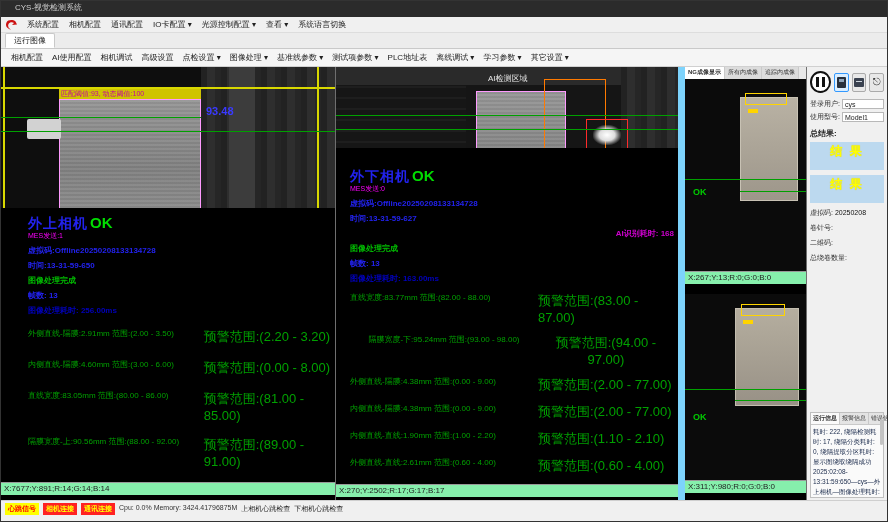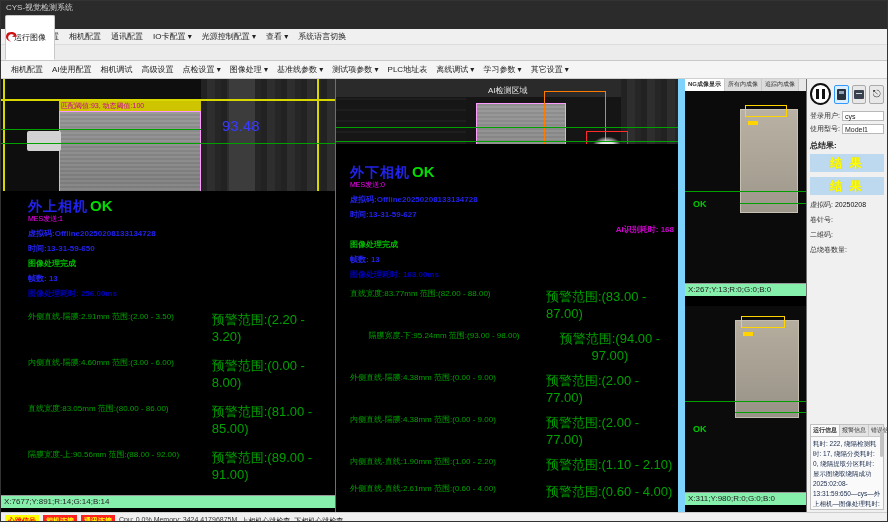--- a/index.html
+++ b/index.html
@@ -1,27 +1,27 @@
 <!DOCTYPE html>
 <html><head>
 <meta charset="utf-8">
 <style>
   * { margin:0; padding:0; box-sizing:border-box; }
   html,body { background:#555; }
   body { font-family:"Liberation Sans", sans-serif; }
   .window { position:relative; width:888px; height:522px; background:#000; overflow:hidden; border:1px solid #333; }
 
   
-  .titlebar { height:28px; background:#2b2b2b; color:#cfcfcf; font-size:8px; line-height:14px; padding-left:5px; }
+  .titlebar { height:16px; background:#2b2b2b; color:#cfcfcf; font-size:8px; line-height:14px; padding-left:14px; }
   .menubar { height:16px; background:#f0f0f0; display:flex; align-items:center; gap:2px; padding-left:3px; border-bottom:1px solid #ddd; }
   .logo { width:14px; height:12px; display:inline-block; position:relative; margin-right:3px; }
   .logo svg { display:block; }
   .menu-item { font-size:8px; color:#222; padding:1px 4px; cursor:default; }
   .tabrow { height:16px; background:#ececec; display:flex; align-items:flex-end; padding-left:4px; border-bottom:1px solid #c9c9c9; }
-  .page-tab { font-size:8px; color:#222; background:#fff; border:1px solid #c9c9c9; border-bottom:1px solid #fff; padding:16px 8px; border-radius:2px 2px 0 0; }
+  .page-tab { font-size:8px; color:#222; background:#fff; border:1px solid #c9c9c9; border-bottom:1px solid #fff; padding:1px 8px; border-radius:2px 2px 0 0; }
   .toolbar { height:18px; background:#f5f5f5; display:flex; align-items:center; gap:1px; padding-left:6px; border-bottom:1px solid #d0d0d0; position:relative; }
   .tool-item { font-size:8px; color:#222; padding:2px 4px; }
 
   
   .main { display:flex; height:433px; background:#000; }
   .bigview { display:flex; flex-direction:column; background:#000; }
   .view-left  { width:335px; border-right:1px solid #6f6f6f; }
   .view-center{ width:349px; border-right:7px solid #7dd3fc; }
   .scene { position:relative; height:184px; background:#0e0e0e; overflow:hidden; }
   .ov { position:absolute; }
@@ -29,35 +29,35 @@
   .rb-pad-l { padding:6px 4px 0 27px; }
   .rb-pad-c { padding:19px 4px 0 14px; }
   .cam-title { font-size:14px; font-weight:bold; color:#2222ee; letter-spacing:1px; display:inline-block; }
   .cam-ok { font-size:15px; font-weight:bold; color:#00dd00; margin-left:2px; display:inline-block; }
   .mes-line { font-size:7px; color:#ff00ff; margin-top:-2px; }
   .blue-line { font-size:8px; font-weight:bold; color:#2222ee; margin-top:4px; }
   .magenta-line { font-size:8px; font-weight:bold; color:#cc00cc; margin-top:4px;text-align:right; }
   .green-line { font-size:8px; font-weight:bold; color:#00bb00; margin-top:4px; }
   .navy-line { font-size:8px; font-weight:bold; color:#0000bb; margin-top:4px; }
   .mlist { margin-top:12px; }
-  .mrow { display:flex; margin-bottom:13px;gap:8px; }
+  .mrow { display:flex; margin-bottom:13px; }
   .mtext { flex:0 0 58%; font-size:8px; color:#00a000; }
   .mwarn { flex:1; font-size:13px; color:#00a000; }
   .coordbar { height:13px; background:#86efac; border-top:1px solid #999; font-size:8px; color:#222; line-height:12px; padding-left:3px; }
   .bottomgap { height:7px; background:#000; }
 
   
   .yline-h { background:#d8d800; height:2px; }
   .yline-v { background:#d8d800; width:2px; }
   .gline { background:#00a000; height:1px; }
   .part { background:linear-gradient(180deg,#979797,#828282 60%,#8d8d8d); border:1px solid #ff9aff; }
   .part-noise { background:repeating-linear-gradient(0deg, rgba(255,255,255,.04) 0 2px, rgba(0,0,0,.05) 2px 4px); position:absolute; inset:0; }
   .machband { background:repeating-linear-gradient(90deg,#222 0 6px,#2e2e2e 6px 14px,#262626 14px 20px); }
   .label-yellow { background:#cfc400; color:#c4009f; font-size:7px; line-height:10px; padding:0 2px; white-space:nowrap; overflow:hidden; }
-  .blue-val { color:#3a3aff; font-size:15px; font-weight:normal;margin-left:16px; }
+  .blue-val { color:#3a3aff; font-size:11px; font-weight:bold; }
   .orange-rect { border:1px solid #ff7a00; }
   .red-rect { border:1px solid #ff2a2a; }
   .weld { background:radial-gradient(ellipse at center, #fff 0%, #ddd 40%, rgba(80,80,80,0) 75%); }
   .ai-label { color:#e8e8e8; font-size:8px; }
   .ok-mini { color:#00cc00; font-size:9px; font-weight:bold; }
 
   
   .minicol { width:122px; display:flex; flex-direction:column; border-right:1px solid #6f6f6f; background:#000; }
   .minitabs { height:12px; background:#e8e8e8; display:flex; }
   .minitab { font-size:6px; color:#333; padding:1px 3px; border-right:1px solid #c9c9c9; background:#dcdcdc; white-space:nowrap; }
@@ -76,21 +76,21 @@
   .side-btn.selected { border:1px solid #3399ff; background:#dbeeff; }
   .icon-cam { width:9px; height:11px; background:#28303c; border-radius:1px; position:relative; }
   .icon-cam::after { content:""; position:absolute; left:2px; top:2px; width:5px; height:3px; background:#8fa3b8; }
   .icon-dev { width:10px; height:9px; background:#3a4250; border-radius:1px; position:relative; }
   .icon-dev::after { content:""; position:absolute; left:2px; top:3px; width:6px; height:1px; background:#cfd6de; }
   .icon-exit { font-size:10px; color:#222; line-height:10px; }
   .srow { display:flex; align-items:center; margin-bottom:3px; }
   .slabel { font-size:7px; color:#333; white-space:nowrap; }
   .sinput { flex:1; margin-left:2px; background:#fff; border:1px solid #b8b8b8; font-size:7px; color:#222; padding:1px 2px; min-width:0; height:10px; line-height:8px; }
   .total-label { font-size:8px; color:#222; font-weight:bold; margin:3px 0 3px 0; }
-  .result-box { height:18px; background:#bcd9ef; color:#ffff00; font-weight:bold; font-size:12px; text-align:center; line-height:18px; letter-spacing:2px; margin-bottom:5px; text-shadow:0 0 1px #d8c800; }
+  .result-box { height:28px; background:#bcd9ef; color:#ffff00; font-weight:bold; font-size:12px; text-align:center; line-height:18px; letter-spacing:2px; margin-bottom:5px; text-shadow:0 0 1px #d8c800; }
   .plain-row { font-size:7px; color:#333; margin-bottom:5px; white-space:nowrap; }
   .plain-val { color:#111; }
   .side-spacer { flex:1; }
   .infopanel { border:1px solid #c0c0c0; background:#fafafa; margin-bottom:2px; }
   .infotabs { display:flex; background:#e4e4e4; border-bottom:1px solid #c9c9c9; }
   .infotab { font-size:6px; color:#333; padding:1px 2px; border-right:1px solid #c9c9c9; white-space:nowrap; }
   .infotab.active { background:#fafafa; font-weight:bold; }
   .infobody { font-size:6.5px; color:#203050; padding:2px; height:72px; overflow:hidden; line-height:1.55; position:relative; }
   .infoscroll { position:absolute; right:0; top:2px; width:3px; height:26px; background:#c3c3c3; border-radius:2px; }
 
@@ -250,20 +250,21 @@
           <div class="mrow" style="margin-bottom:9px;">
               <span class="mtext">内侧直线-直线:1.90mm 范围:(1.00 - 2.20)</span>
               <span class="mwarn">预警范围:(1.10 - 2.10)</span>
             </div>
           <div class="mrow" style="margin-bottom:9px;">
               <span class="mtext">外侧直线-直线:2.61mm 范围:(0.60 - 4.00)</span>
               <span class="mwarn">预警范围:(0.60 - 4.00)</span>
             </div>
         </div>
       </div>
+      <div class="coordbar">X:270;Y:2502;R:17;G:17;B:17</div>
       <div class="bottomgap"></div>
     </div>
 
     <div class="minicol">
       <div class="minitabs">
         <span class="minitab active">NG成像显示</span>
         <span class="minitab">所有内成像</span>
         <span class="minitab">追踪内成像</span>
       </div>
       <div class="miniscene scene1">

